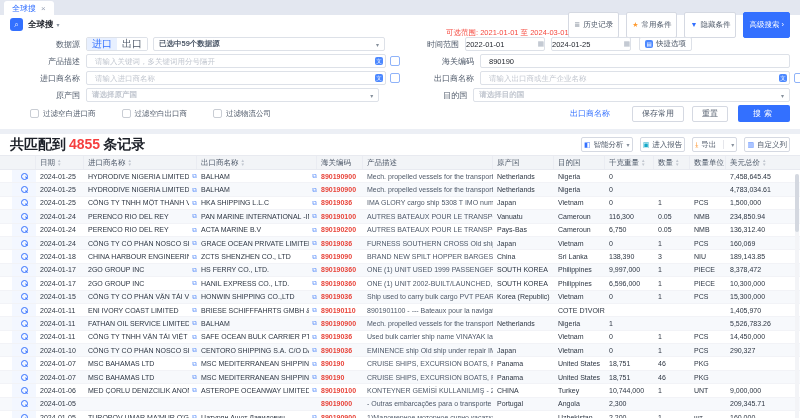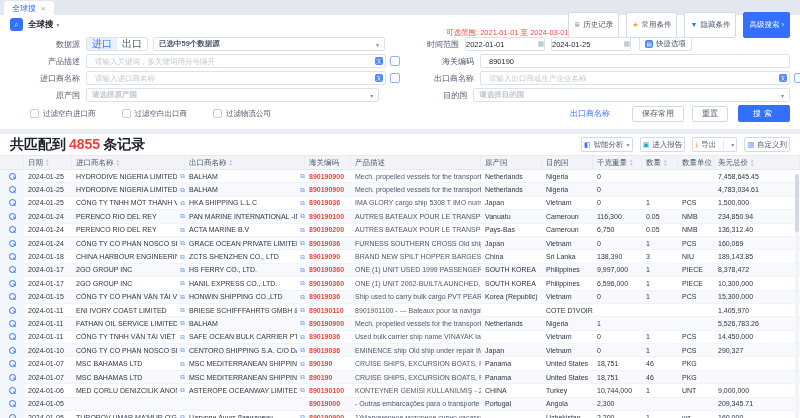--- a/index.html
+++ b/index.html
@@ -45,21 +45,21 @@
   .panel-results{background:#fff;margin-top:5px;position:relative;height:292px;}
   .countbar{height:21px;display:flex;align-items:center;padding:0 10px;}
   .count-txt{font-size:14px;color:#1d2129;font-weight:bold;}
   .count-num{color:#f53f3f;margin:0 3px;}
   .countbar .spacer{flex:1;}
   .rbtn{height:15px;border:1px solid #d5d9e2;border-radius:2px;background:#fff;display:flex;align-items:center;gap:3px;padding:0 2px;font-size:7.5px;color:#4e5969;margin-left:7px;}
   .rbtn .ic{font-size:7px;}
   .ic.blue{color:#3370ff;} .ic.teal{color:#14a9c8;} .ic.orange{color:#ff7d00;} .ic.gray{color:#86909c;} .ic.star{color:#ff9a2e;}
   .vdiv{width:1px;height:9px;background:#e5e6eb;margin:0 4px;}
   
-  .thead,.tr{display:grid;grid-template-columns:24px 48px 113px 120px 46px 130px 61px 51px 49px 36px 36px 86px;}
+  .thead,.tr{display:grid;grid-template-columns:24px 48px 113px 120px 46px 130px 61px 51px 49px 36px 36px 86px;padding-left:12px;}
   .thead{height:15px;background:#f2f4f7;border-top:1px solid #e8eaf0;border-bottom:1px solid #e8eaf0;}
   .th{font-size:7.5px;color:#4e5969;display:flex;align-items:center;padding-left:4px;gap:2px;white-space:nowrap;overflow:hidden;border-right:1px solid #eaecf2;}
   .sort{display:flex;flex-direction:column;line-height:3.2px;font-size:4.5px;color:#c2c7d0;}
   .tbody{height:255px;overflow:hidden;}
   .tr{height:13.4px;border-bottom:1px solid #f2f3f7;}
   .tr:nth-child(even){background:#f7f9fc;}
   .td{font-size:7px;color:#2c3542;display:flex;align-items:center;padding-left:4px;white-space:nowrap;overflow:hidden;}
   .td.hs{color:#e8443a;font-weight:bold;}
   .td.dim{color:#4e5969;}
   .c-detail{justify-content:center;padding-left:0;background:#f3f7ff;}

